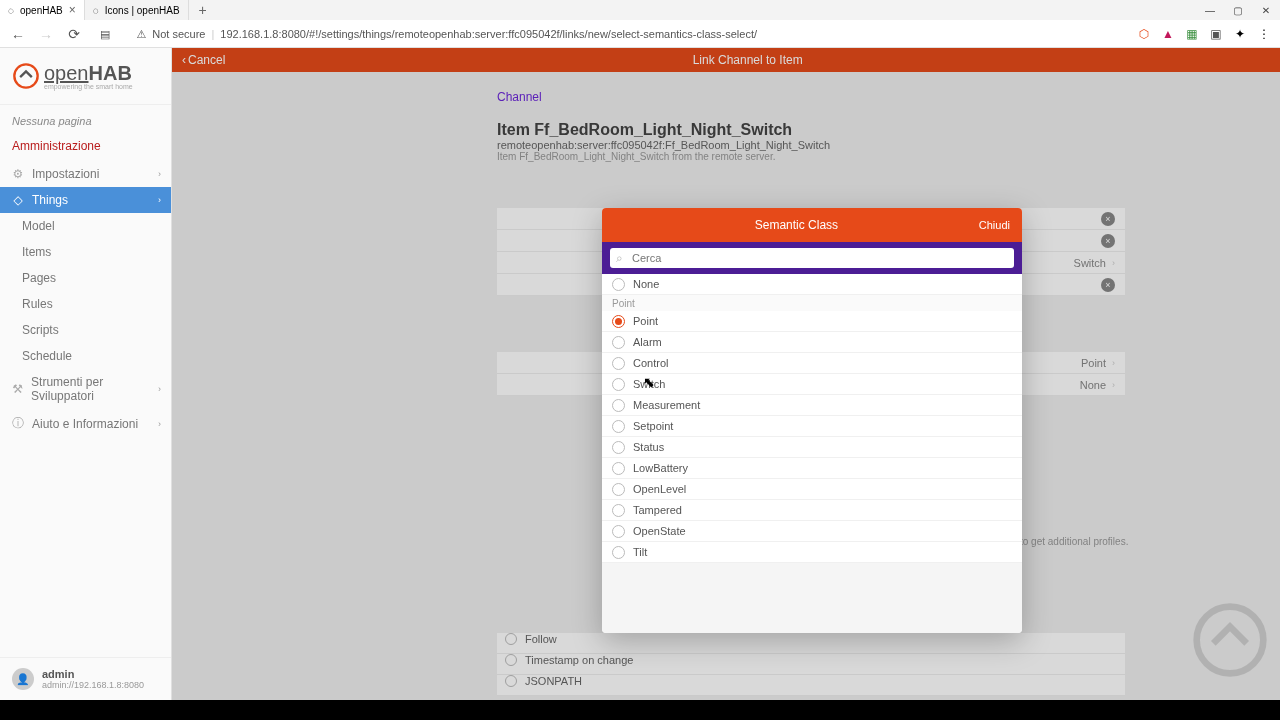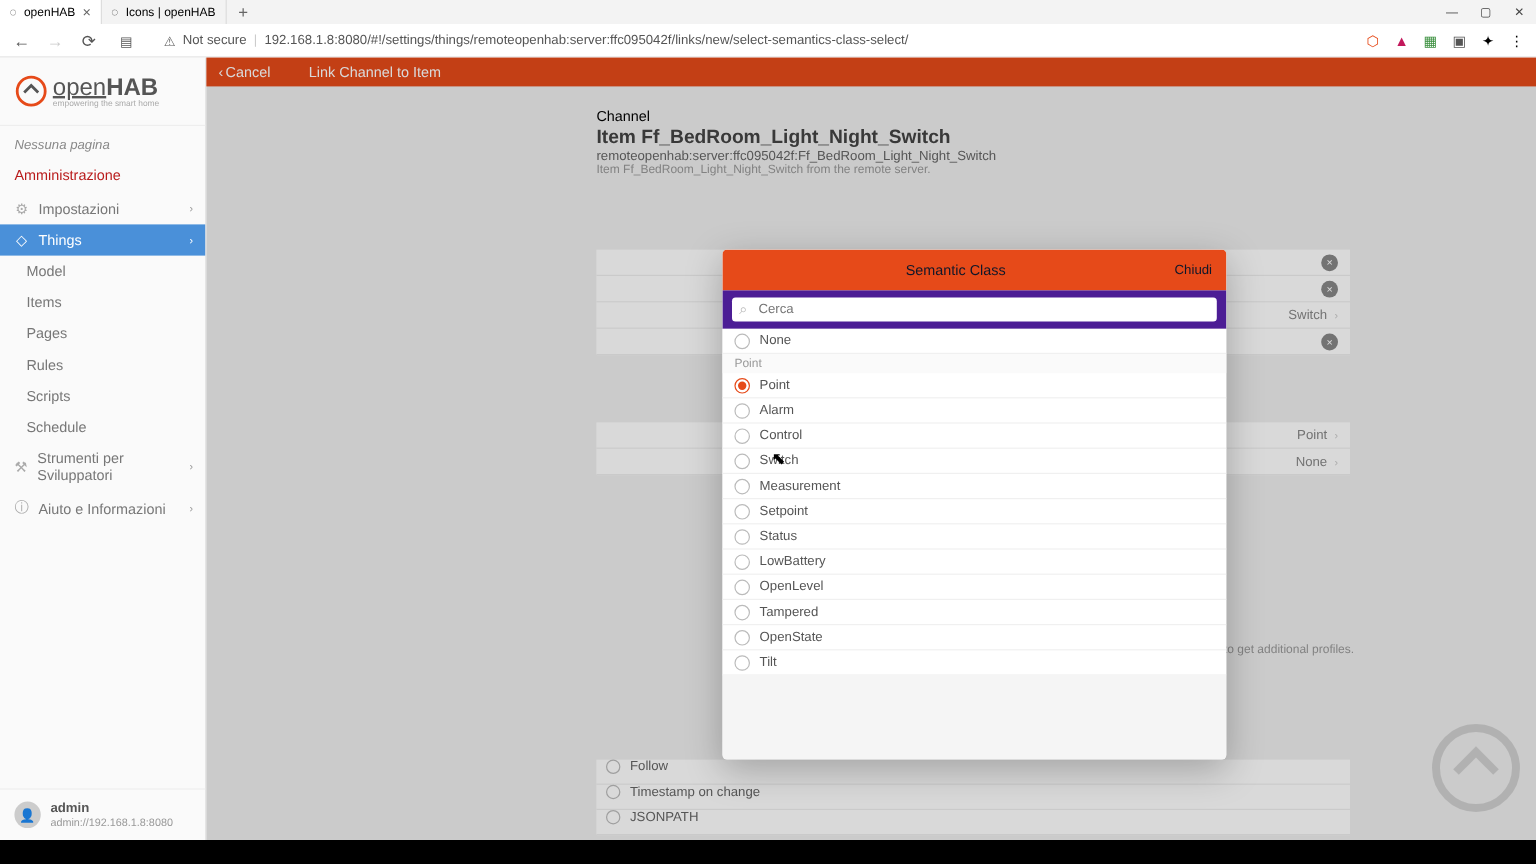--- a/index.html
+++ b/index.html
@@ -36,41 +36,41 @@
 .side-item.parent .picon { width: 12px; text-align: center; color: #aaa; }
 .side-item.active .picon { color: #fff; }
 .user-area { margin-top: auto; padding: 10px 12px; display: flex; align-items: center; gap: 8px; border-top: 1px solid #eee; }
 .avatar { width: 22px; height: 22px; border-radius: 50%; background: #ccc; display: flex; align-items: center; justify-content: center; color: #fff; font-size: 11px; }
 .user-name { font-size: 11px; font-weight: 600; color: #555; }
 .user-url { font-size: 9px; color: #999; }
 
 .main { flex: 1; background: #efefef; position: relative; }
 .topbar { height: 24px; background: #e64a19; display: flex; align-items: center; padding: 0 10px; color: #fff; font-size: 12px; }
 .topbar-cancel { display: flex; align-items: center; gap: 2px; cursor: pointer; }
-.topbar-title { flex: 1; font-size: 12px; padding-left: 32px; }
+.topbar-title { flex: 1; text-align: center; font-size: 12px; }
 
 .content { padding: 18px 0 0 325px; font-size: 12px; color: #555; }
-.section-label { font-size: 12px; color: #000000; margin-bottom: 2px; }
+.section-label { font-size: 12px; color: #6d28d9; margin-bottom: 17px; }
 .item-title { font-size: 16px; font-weight: 600; color: #444; }
 .item-sub { font-size: 11px; color: #666; }
 .item-desc { font-size: 10px; color: #999; }
 
 .bg-rows { position: absolute; left: 325px; right: 155px; top: 160px; }
 .bg-row { height: 22px; background: #fff; border-bottom: 1px solid #eee; display: flex; align-items: center; justify-content: flex-end; padding: 0 10px; font-size: 11px; color: #888; gap: 6px; }
 .bg-row .clear { width: 14px; height: 14px; border-radius: 50%; background: #888; color: #fff; display: flex; align-items: center; justify-content: center; font-size: 9px; }
 .bg-row .arrow { color: #ccc; font-size: 9px; }
 
 .profile-note { position: absolute; left: 848px; top: 488px; font-size: 10px; color: #999; }
 .profile-opts { position: absolute; left: 325px; right: 155px; top: 585px; }
 .profile-opt { height: 21px; background: #fff; border-bottom: 1px solid #eee; display: flex; align-items: flex-start; padding: 0 8px; gap: 8px; font-size: 11px; color: #666; }
 .radio-empty { width: 12px; height: 12px; border-radius: 50%; border: 1px solid #bbb; }
 
 .dimmer { position: absolute; inset: 0; background: rgba(0,0,0,0.15); }
 .modal { position: absolute; left: 430px; top: 160px; width: 420px; background: #f5f5f5; border-radius: 4px; box-shadow: 0 8px 30px rgba(0,0,0,0.25); overflow: hidden; }
-.modal-header { height: 26px; background: #e64a19; color: #0f172a; display: flex; align-items: center; padding: 17px 12px; font-size: 12px; }
+.modal-header { height: 26px; background: #e64a19; color: #ffffff; display: flex; align-items: center; padding: 17px 12px; font-size: 12px; }
 .modal-title { flex: 1; text-align: center; font-weight: 500; }
 .modal-close { font-size: 11px; cursor: pointer; }
 .modal-search { padding: 6px 8px; background: #4c1d95; }
 .modal-search-input { width: 100%; height: 20px; border: none; border-radius: 3px; padding: 0 8px 0 22px; font-size: 11px; color: #555; background: #fff; }
 .modal-search-wrap { position: relative; }
 .modal-search-wrap::before { content: "⌕"; position: absolute; left: 6px; top: 3px; color: #bbb; font-size: 12px; }
 .modal-body { background: #fff; max-height: 380px; }
 .opt-row { height: 21px; display: flex; align-items: center; padding: 0 10px; gap: 8px; font-size: 11px; color: #555; border-bottom: 1px solid #f0f0f0; cursor: pointer; }
 .opt-group { height: 16px; padding: 0 10px; font-size: 10px; color: #999; display: flex; align-items: center; background: #fafafa; }
 .radio { width: 13px; height: 13px; border-radius: 50%; border: 1.5px solid #bbb; display: flex; align-items: center; justify-content: center; flex-shrink: 0; }

